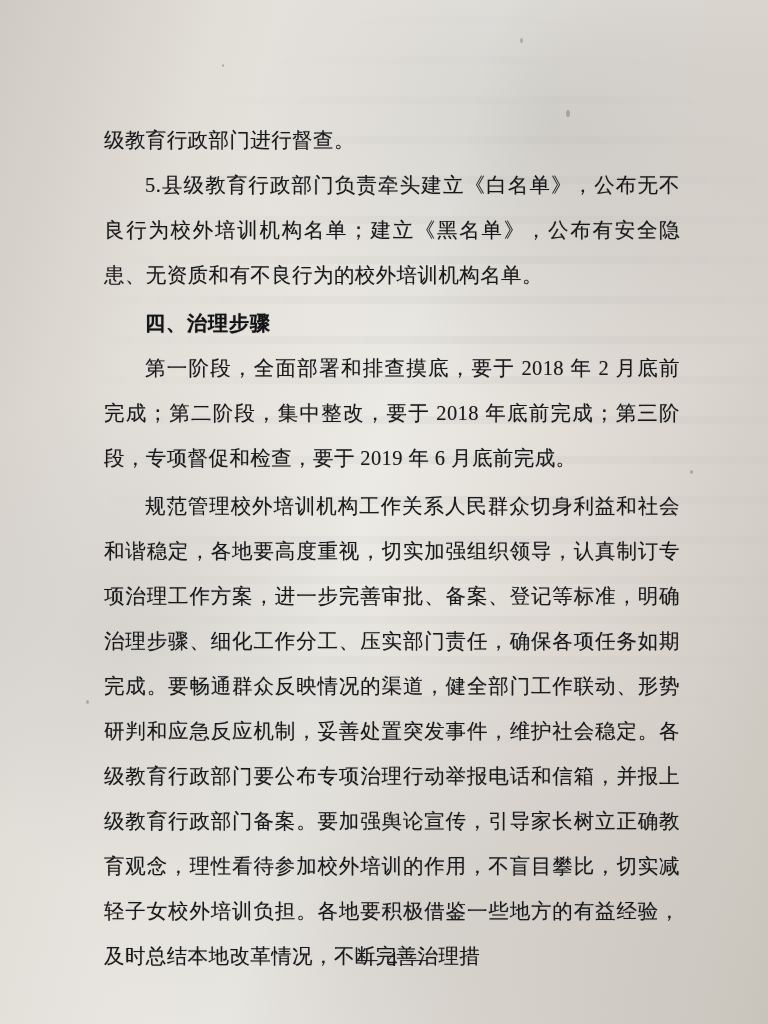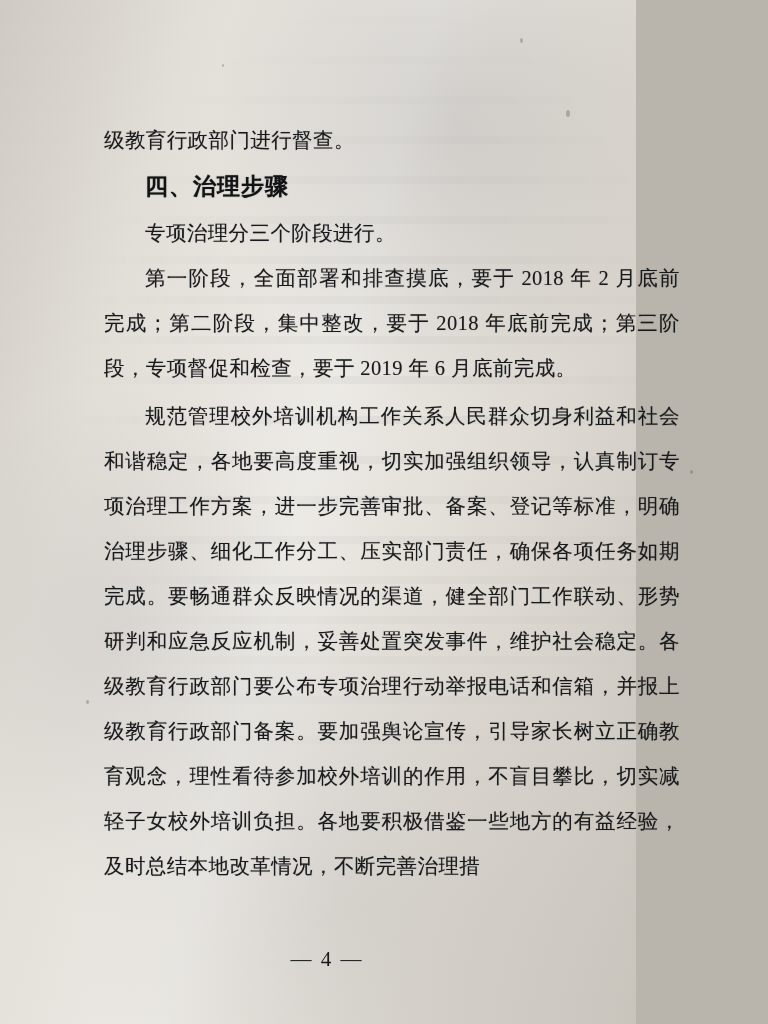--- a/index.html
+++ b/index.html
@@ -10,21 +10,21 @@
     width: 768px;
     height: 1024px;
     background: #b9b4ac;
     font-family: "Liberation Serif", "DejaVu Serif", serif;
     overflow: hidden;
   }
 
   
   .page {
     position: relative;
-    width: 636px;
+    width: 768px;
     height: 1024px;
     background:
       radial-gradient(ellipse 55% 40% at 72% 12%, rgba(120,120,120,0.22), rgba(120,120,120,0) 70%),
       radial-gradient(ellipse 45% 35% at 18% 62%, rgba(140,140,140,0.16), rgba(140,140,140,0) 70%),
       radial-gradient(ellipse 60% 45% at 55% 88%, rgba(130,130,130,0.14), rgba(130,130,130,0) 72%),
       linear-gradient(105deg, #cfcac2 0%, #e2ded7 22%, #eceae4 48%, #ded9d1 72%, #c9c3ba 100%);
     filter: saturate(0.9);
   }
   
   .ghost {
@@ -59,28 +59,27 @@
     text-align: justify;
     text-justify: inter-character;
     margin: 0;
     text-shadow: 0 0 1px rgba(25,26,28,0.35);
   }
   .para.indent {
     text-indent: 41px;
   }
   .heading {
     color: #121315;
-    font-size: 23px;
+    font-size: 20px;
     line-height: 45px;
     letter-spacing: 1px;
     margin: 0;
     text-indent: 41px;
     font-weight: 700;
     text-shadow: 0 0 1.1px rgba(18,19,21,0.55);
-    font-family: Liberation Mono, monospace;
   }
   .spacer-sm { height: 3px; }
 
   .footer {
     position: absolute;
     left: 0;
     right: 0;
     bottom: 52px;
     text-align: center;
     color: #17181a;
@@ -99,23 +98,23 @@
   <div class="ghost"></div>
 
   <div class="speck" style="left:566px;top:110px;width:4px;height:7px;"></div>
   <div class="speck" style="left:520px;top:38px;width:3px;height:5px;"></div>
   <div class="speck" style="left:222px;top:64px;width:2px;height:3px;"></div>
   <div class="speck" style="left:690px;top:470px;width:3px;height:4px;"></div>
   <div class="speck" style="left:86px;top:700px;width:3px;height:4px;"></div>
 
   <div class="content">
     <p class="para">级教育行政部门进行督查。</p>
+    <p class="para indent">5.县级教育行政部门负责牵头建立《白名单》，公布无不良行为校外培训机构名单；建立《黑名单》，公布有安全隐患、无资质和有不良行为的校外培训机构名单。</p>
     <div class="spacer-sm"></div>
     <p class="heading">四、治理步骤</p>
-    <p class="para indent">专项治理分三个阶段进行。</p>
     <p class="para indent">第一阶段，全面部署和排查摸底，要于 2018 年 2 月底前完成；第二阶段，集中整改，要于 2018 年底前完成；第三阶段，专项督促和检查，要于 2019 年 6 月底前完成。</p>
     <div class="spacer-sm"></div>
     <p class="para indent">规范管理校外培训机构工作关系人民群众切身利益和社会和谐稳定，各地要高度重视，切实加强组织领导，认真制订专项治理工作方案，进一步完善审批、备案、登记等标准，明确治理步骤、细化工作分工、压实部门责任，确保各项任务如期完成。要畅通群众反映情况的渠道，健全部门工作联动、形势研判和应急反应机制，妥善处置突发事件，维护社会稳定。各级教育行政部门要公布专项治理行动举报电话和信箱，并报上级教育行政部门备案。要加强舆论宣传，引导家长树立正确教育观念，理性看待参加校外培训的作用，不盲目攀比，切实减轻子女校外培训负担。各地要积极借鉴一些地方的有益经验，及时总结本地改革情况，不断完善治理措</p>
   </div>
 
   <div class="footer">
     <span class="folio-inner">— 4 —</span>
   </div>
 </div>
 

